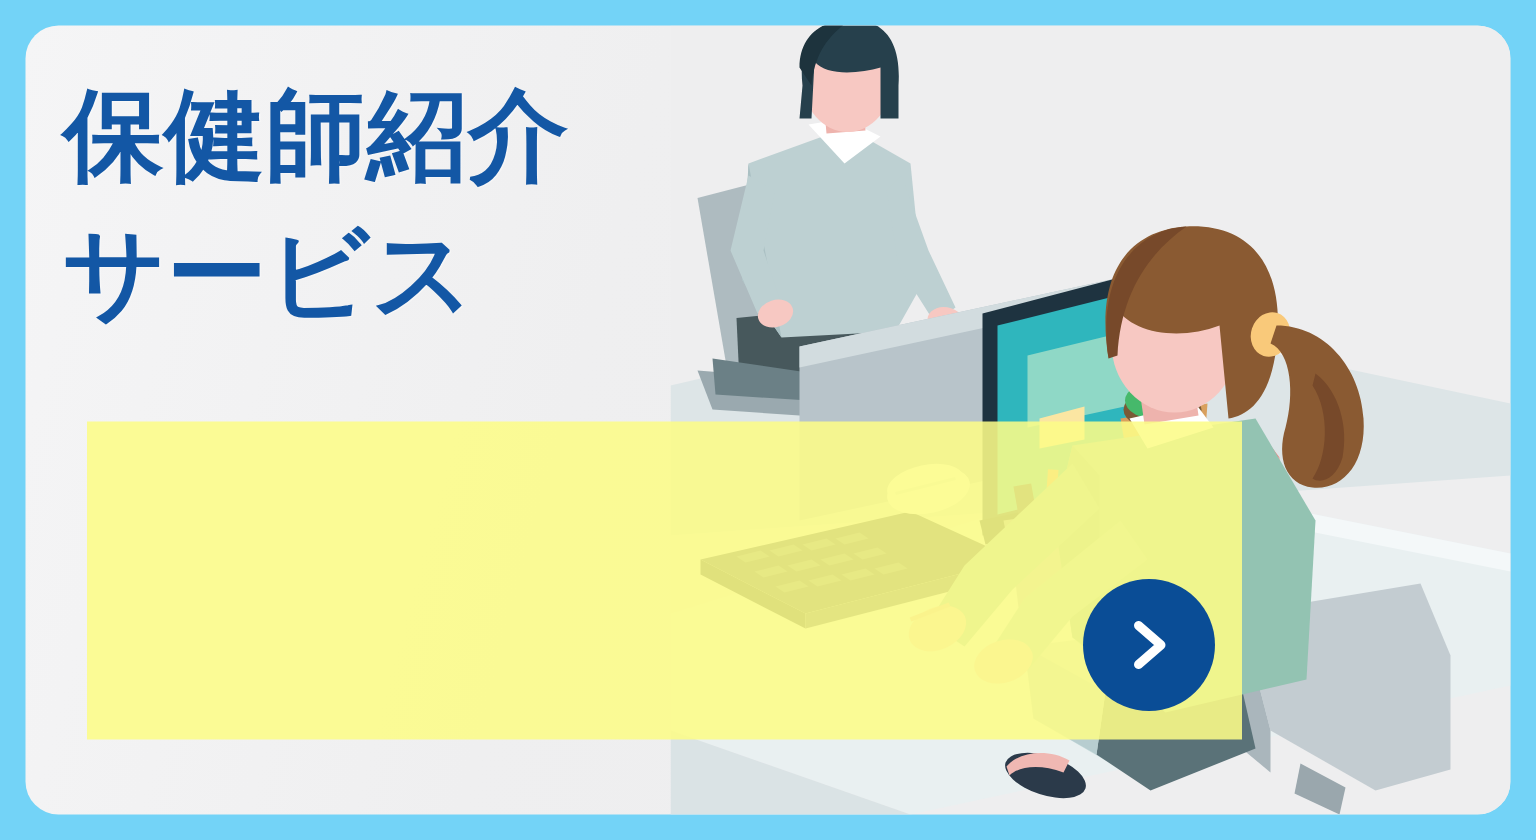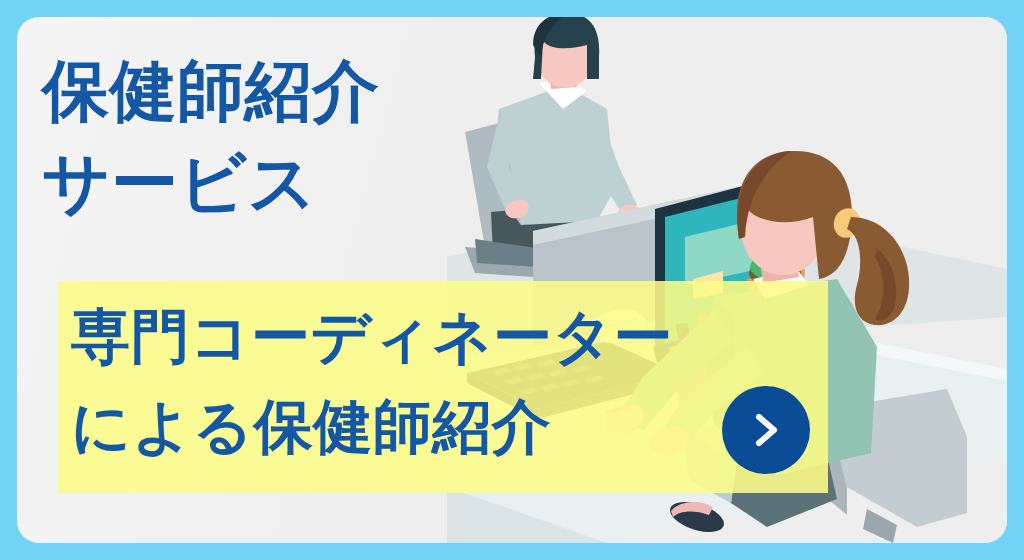--- a/index.html
+++ b/index.html
@@ -240,22 +240,20 @@
         </g>
 
       </svg>
     </div>
 
     <div id="headline">保健師紹介
 サービス</div>
 
     <div id="highlight-band"></div>
 
-    <div id="band-text">専門コーディネーター
-による保健師紹介</div>
 
     <div id="arrow-button">
       <span>
         <svg width="44" height="44" viewBox="0 0 44 44" xmlns="http://www.w3.org/2000/svg">
           <polyline points="15,9 30,22 15,35" fill="none" stroke="#ffffff" stroke-width="6" stroke-linecap="round" stroke-linejoin="round"></polyline>
         </svg>
       </span>
     </div>
 
   </div>

